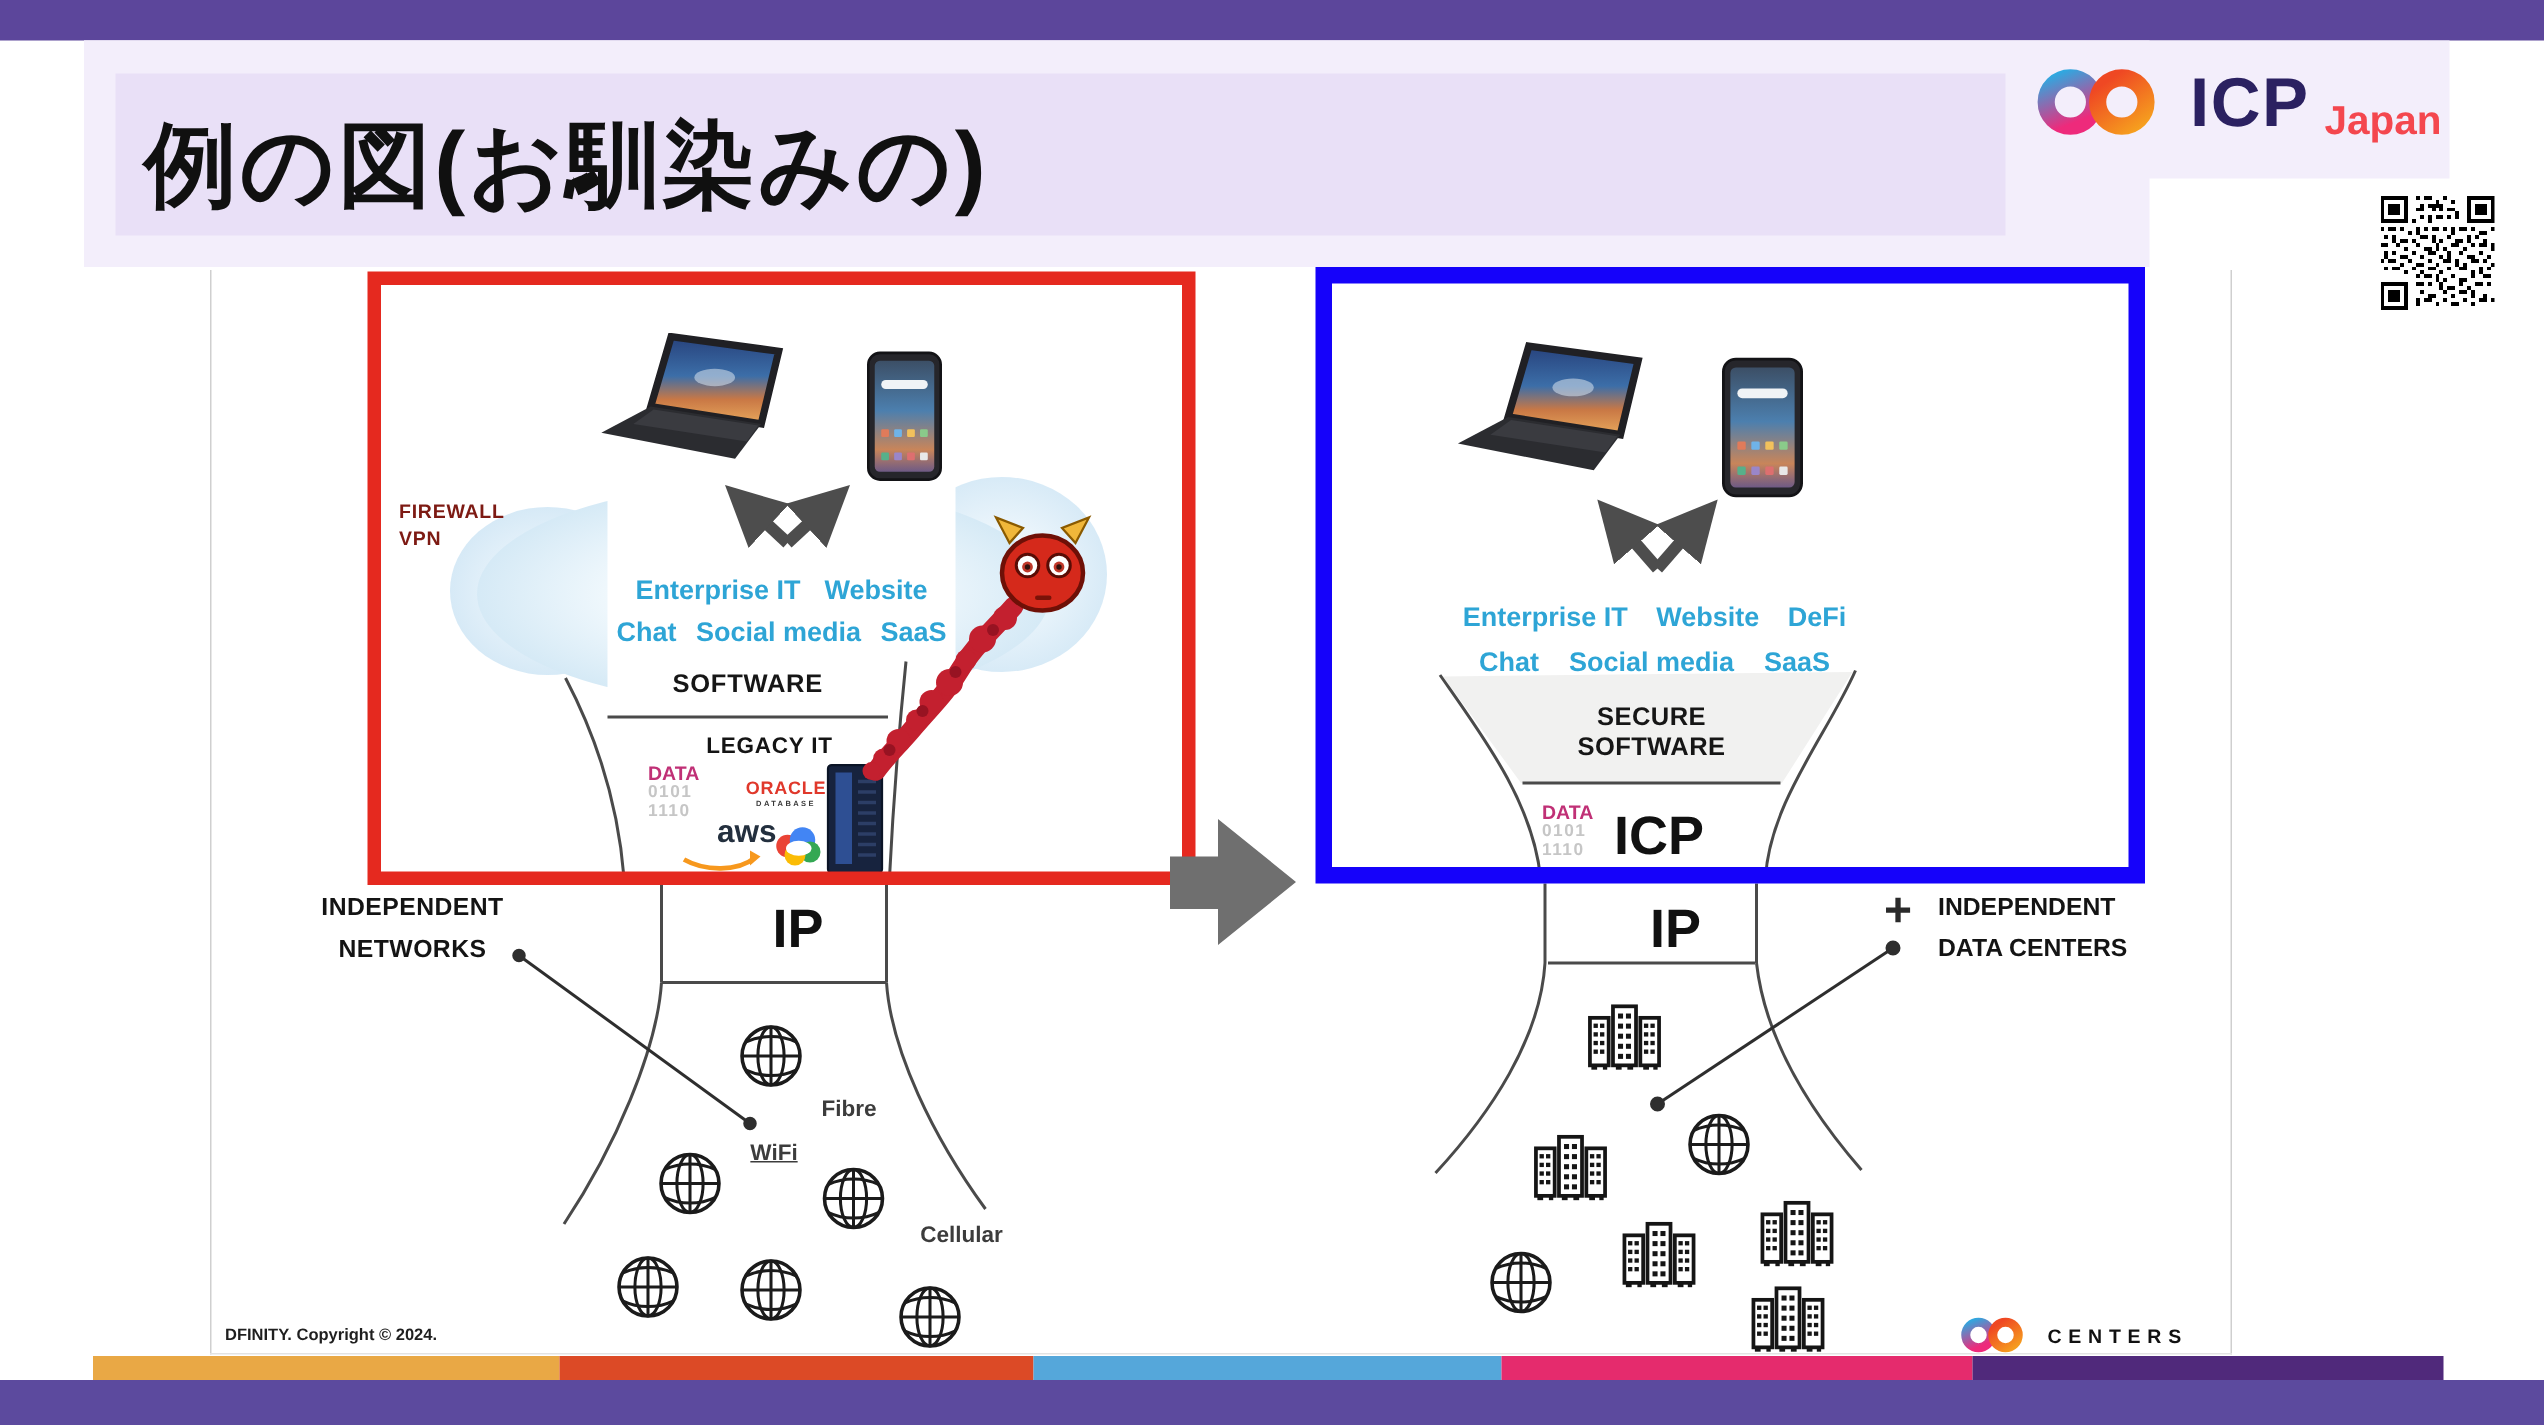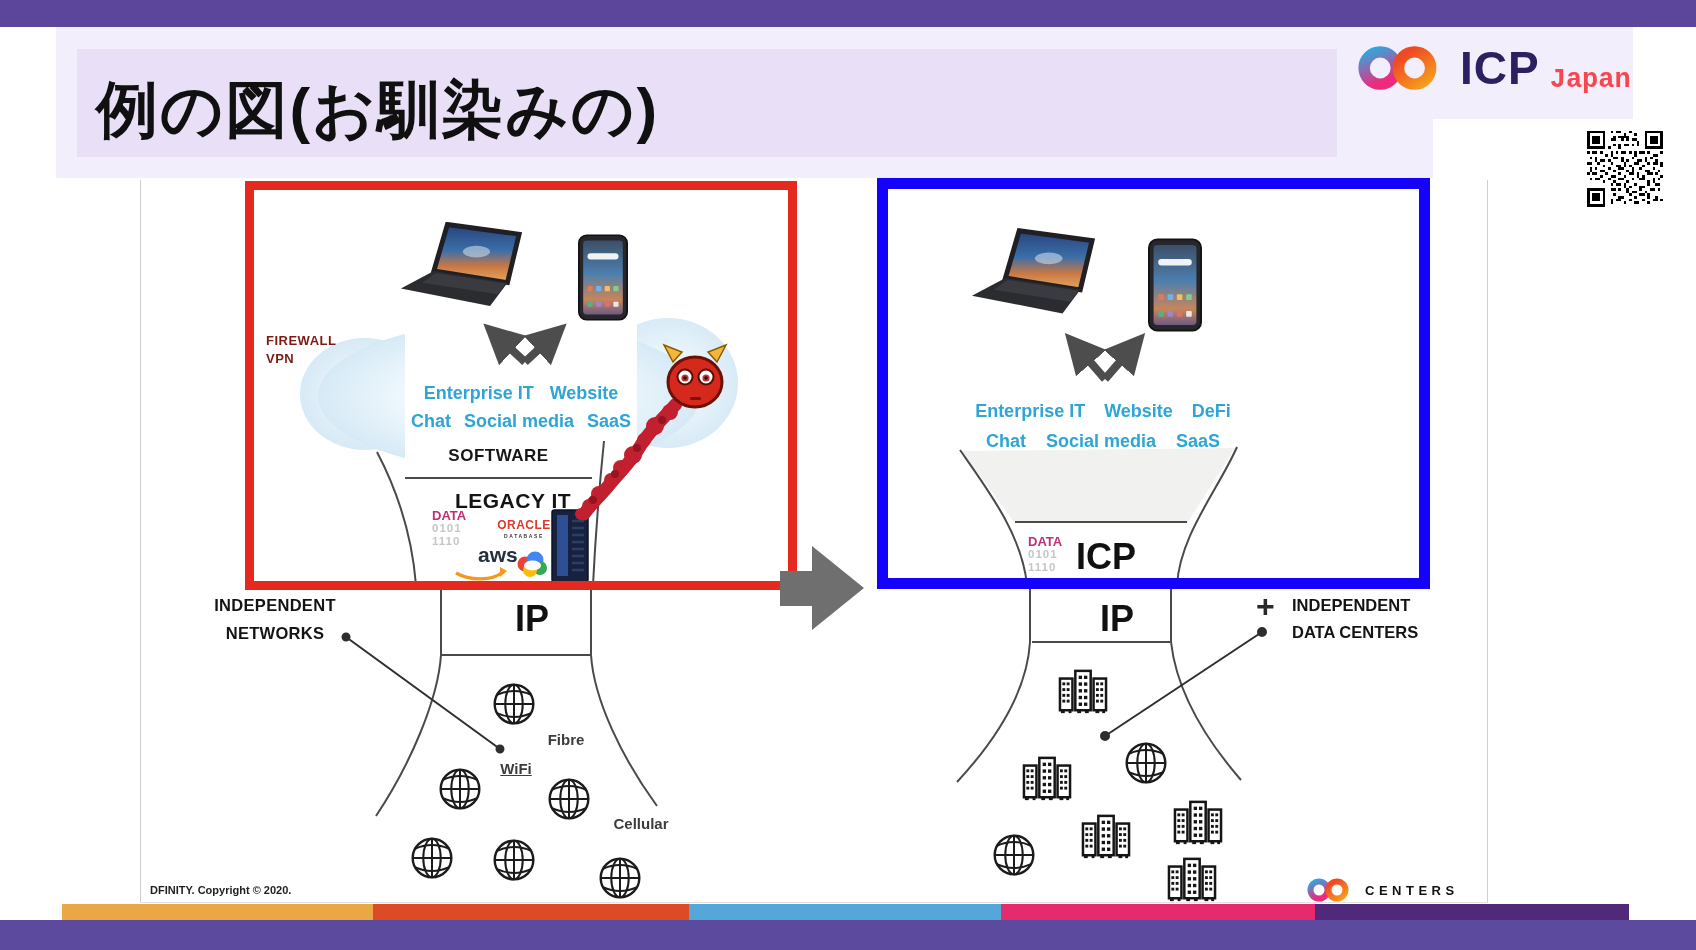--- a/index.html
+++ b/index.html
@@ -7,39 +7,39 @@
   .slide{position:relative;width:1696px;height:950px;background:#ffffff;overflow:hidden;}
   .abs{position:absolute;}
   
   .top-bar{left:0;top:0;width:1696px;height:27px;background:#5C469B;}
   .band-a{left:56px;top:27px;width:1577px;height:92px;background:#F3EEFB;}
   .band-b{left:56px;top:27px;width:1377px;height:151px;background:#F3EEFB;}
   .title-box{left:77px;top:49px;width:1260px;height:108px;background:#E9E0F7;}
   .page-title{left:96px;top:68px;font-size:62px;font-weight:900;color:#101010;letter-spacing:2px;white-space:nowrap;}
   .brand{left:1348px;top:40px;display:flex;align-items:center;}
   .brand-icp{font-size:46px;font-weight:800;color:#2B2161;letter-spacing:1px;margin-left:8px;}
-  .brand-japan{font-size:27px;font-weight:800;color:#F4474E;margin-left:10px;margin-top:25px;font-family:Liberation Mono, monospace;}
+  .brand-japan{font-size:27px;font-weight:800;color:#F4474E;margin-left:10px;margin-top:25px;}
   
   .vline{width:1px;background:#CFCFCF;}
   .hline-bottom{left:140px;top:902px;width:1348px;height:1px;background:#E3E3E3;}
   
   .red-box{left:245px;top:181px;width:552px;height:409px;border:9px solid #E5291F;box-sizing:border-box;z-index:30;}
   .blue-box{left:877px;top:178px;width:553px;height:411px;border:11px solid #1502FA;box-sizing:border-box;z-index:30;}
   
   .cloud{border-radius:50%;z-index:5;}
   .cloud-main{left:318px;top:322px;width:382px;height:148px;background:radial-gradient(ellipse at center,#F2F9FD 35%,#D6EAF6 70%,#BFDCF0 100%);}
   .cloud-l{left:300px;top:338px;width:130px;height:112px;background:radial-gradient(ellipse at center,#EAF4FB 30%,#C8E2F3 100%);}
   .cloud-r{left:598px;top:318px;width:140px;height:130px;background:radial-gradient(ellipse at center,#EDF6FC 30%,#C8E2F3 100%);}
   .white-box{left:405px;top:268px;width:232px;height:210px;background:#FFFFFF;z-index:6;}
   
   .txt{z-index:20;}
   .apps-row{display:flex;justify-content:center;align-items:center;color:#2EA5D6;font-weight:800;font-size:18px;white-space:nowrap;}
   .firewall{left:266px;top:332px;width:84px;text-align:left;color:#7D1A13;font-weight:800;font-size:13px;line-height:18px;letter-spacing:.5px;}
   .software-label{left:405px;top:446px;width:187px;text-align:center;font-size:17px;font-weight:800;color:#161616;letter-spacing:.5px;}
-  .legacy-label{left:433px;top:489px;width:160px;text-align:center;font-size:21px;font-weight:800;color:#141414;letter-spacing:.5px;}
+  .legacy-label{left:433px;top:489px;width:160px;text-align:center;font-size:15px;font-weight:800;color:#141414;letter-spacing:.5px;}
   .data-block{width:44px;text-align:left;line-height:13px;}
   .data-word{color:#C03076;font-weight:800;font-size:13px;}
   .data-bits{color:#C6C6C6;font-weight:700;font-size:11.5px;letter-spacing:1px;}
   .oracle-block{left:495px;top:518px;width:58px;text-align:center;}
   .oracle-word{color:#E0382B;font-weight:900;font-size:12px;letter-spacing:.5px;}
   .oracle-sub{color:#3A3A3A;font-weight:700;font-size:5px;letter-spacing:1.6px;margin-top:1px;}
   .aws-word{left:478px;top:545px;font-size:21px;font-weight:800;color:#232F3E;line-height:20px;}
   .ip-label{text-align:center;font-size:36px;font-weight:800;color:#111;margin-left:16px;}
   .indep{text-align:center;font-size:16.5px;font-weight:800;color:#141414;line-height:28px;letter-spacing:.3px;}
   .net-label{font-size:15px;font-weight:700;color:#3C3C3C;text-align:center;}
@@ -349,32 +349,33 @@
   </div>
   <div class="abs aws-word txt">aws</div>
   <div class="abs ip-label txt" style="left:441px;top:598px;width:150px;">IP</div>
   <div class="abs indep txt" style="left:203px;top:591px;width:144px;">
     <div>INDEPENDENT</div>
     <div>NETWORKS</div>
   </div>
   <div class="abs net-label txt" style="left:536px;top:731px;width:60px;">Fibre</div>
   <div class="abs net-label txt" style="left:488px;top:760px;width:56px;text-decoration:underline;">WiFi</div>
   <div class="abs net-label txt" style="left:608px;top:815px;width:66px;">Cellular</div>
-  <div class="abs copyright txt">DFINITY. Copyright © 2020.</div>
+  <div class="abs copyright txt">DFINITY. Copyright © 2024.</div>
 
   <div class="abs apps-row txt" style="left:958px;top:401px;width:290px;gap:19px;">
     <span>Enterprise IT</span>
     <span>Website</span>
     <span>DeFi</span>
   </div>
   <div class="abs apps-row txt" style="left:958px;top:431px;width:290px;gap:20px;">
     <span>Chat</span>
     <span>Social media</span>
     <span>SaaS</span>
   </div>
+  <div class="abs secure-label txt">SECURE SOFTWARE</div>
   <div class="abs data-block txt" style="left:1028px;top:535px;">
     <div class="data-word">DATA</div>
     <div class="data-bits">0101</div>
     <div class="data-bits">1110</div>
   </div>
   <div class="abs icp-label txt">ICP</div>
   <div class="abs ip-label txt" style="left:1030px;top:598px;width:142px;">IP</div>
   <div class="abs plus-sign txt">+</div>
   <div class="abs indep-right txt">
     <div>INDEPENDENT</div>

